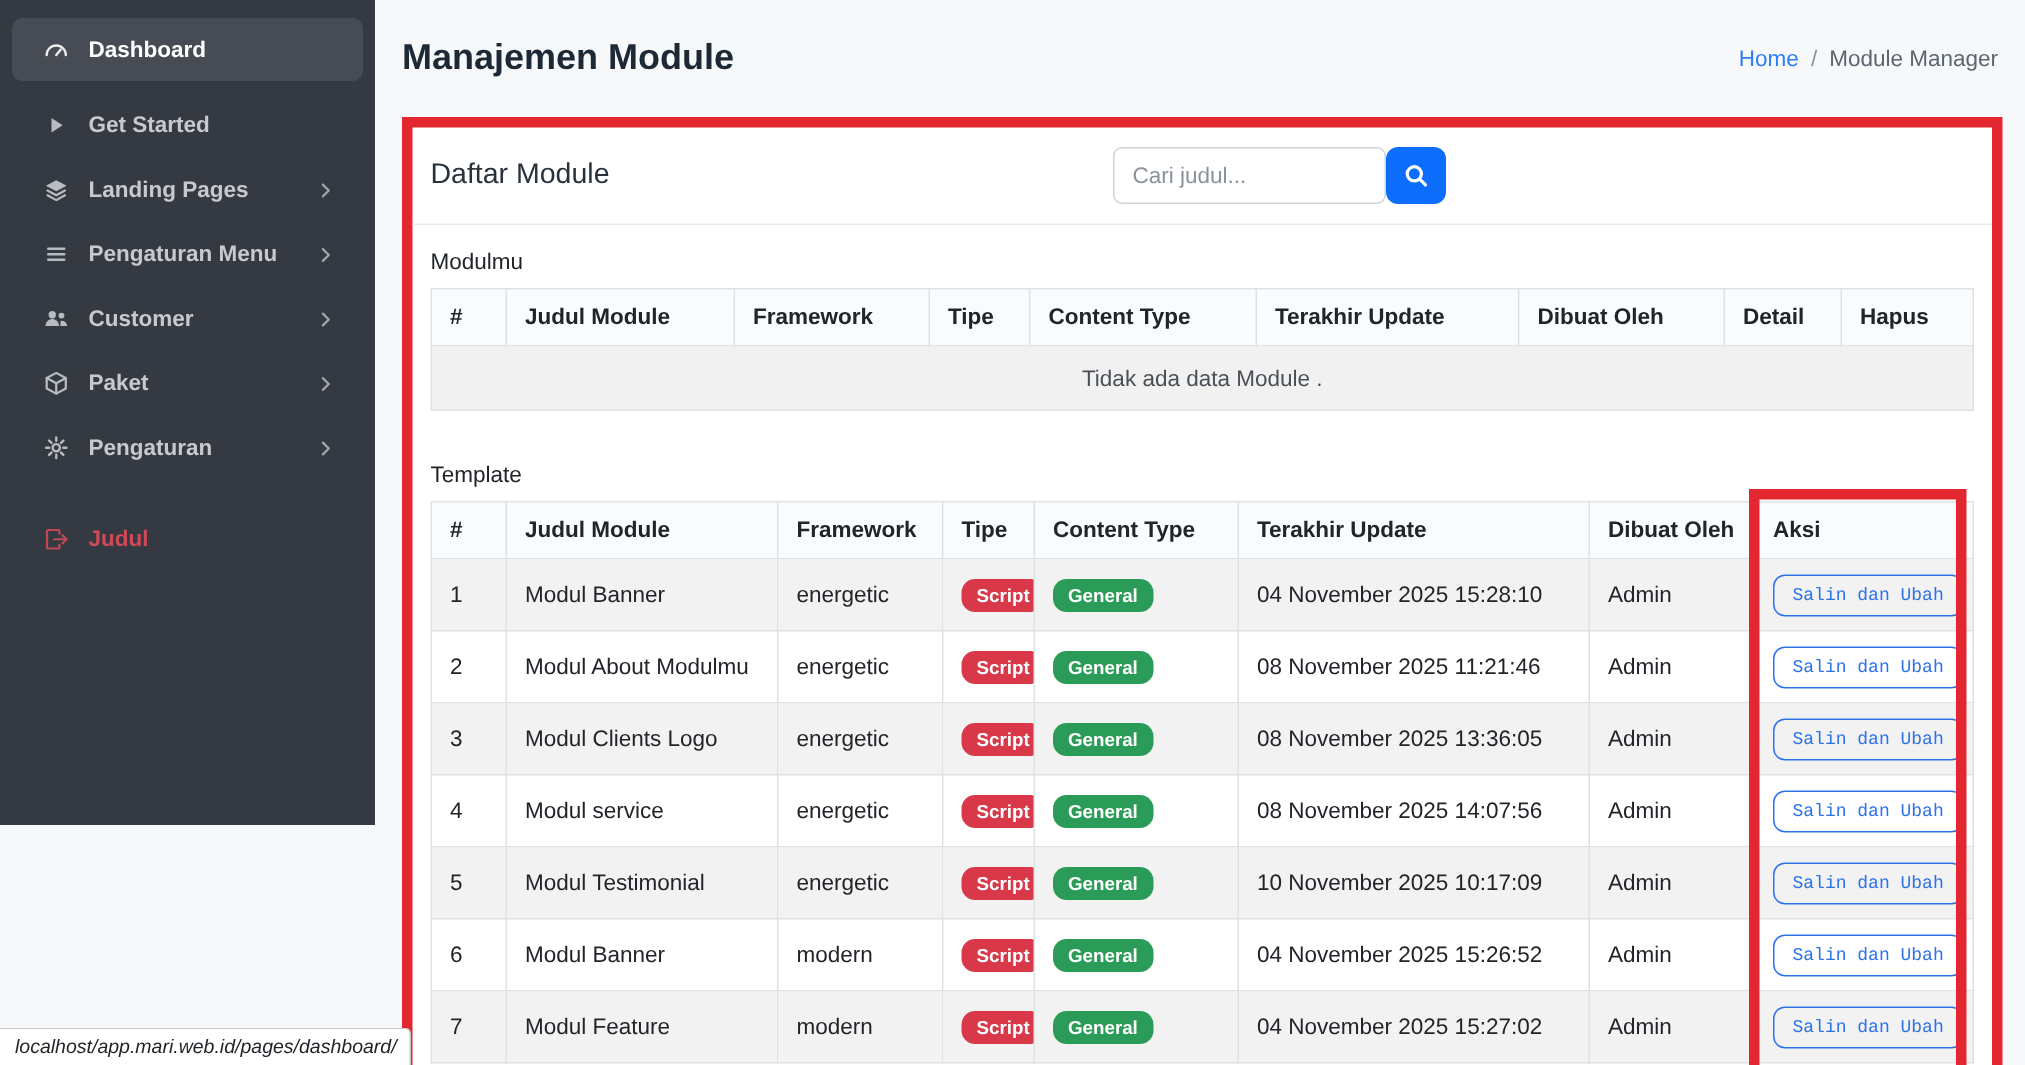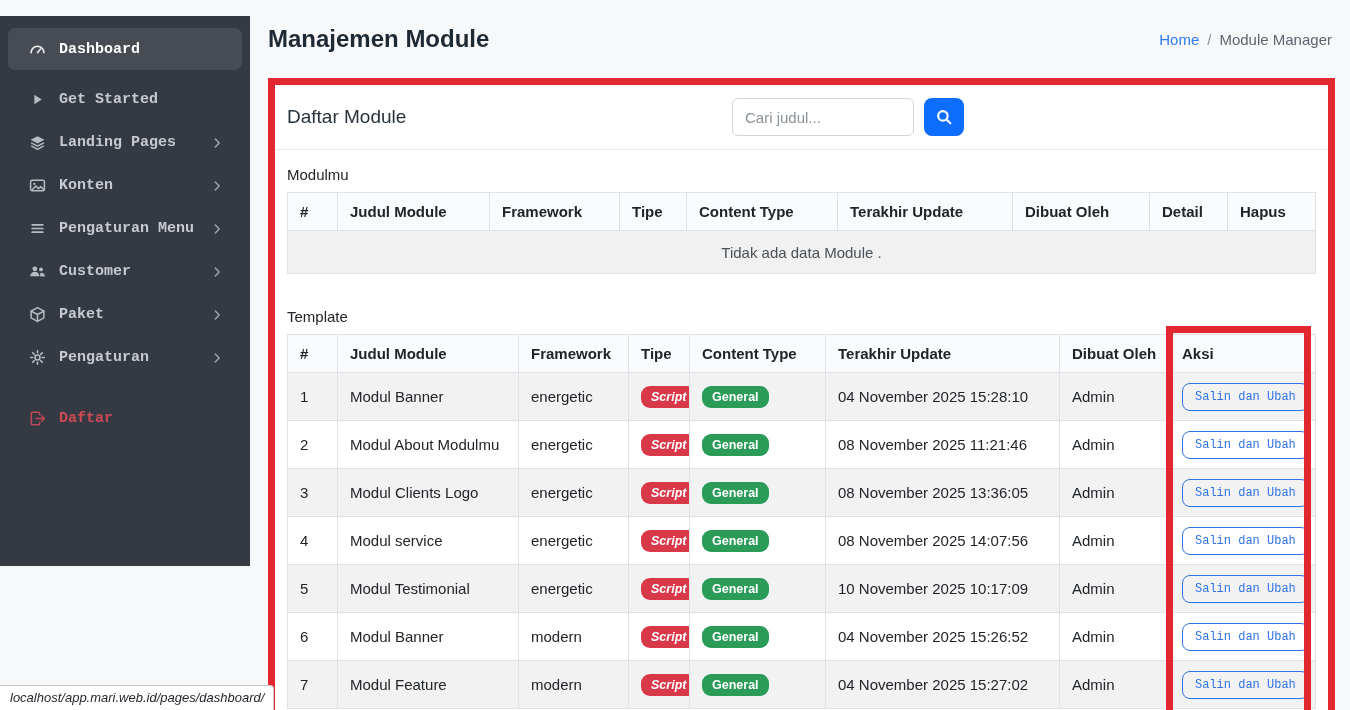--- a/index.html
+++ b/index.html
@@ -1,20 +1,20 @@
 <!DOCTYPE html>
 <html><head>
 <meta charset="utf-8">
 <style>
   * { box-sizing: border-box; margin: 0; padding: 0; }
   html,body { width:1350px; height:710px; overflow:hidden; }
   body { font-family:"Liberation Sans", sans-serif; background:#f7f8fa; position:relative; color:#212529; }
 
   
-  .sidebar { position:absolute; left:0; top:16px; width:250px; height:550px; background:#353a42; z-index:5; padding-top:12px;font-family:Liberation Mono, monospace; }
+  .sidebar { position:absolute; left:0; top:0; width:250px; height:550px; background:#353a42; z-index:5; padding-top:12px; }
   .side-item { display:flex; align-items:center; gap:13px; height:43px; padding:0 26px 0 29px; color:#c6cad0; font-size:15px; font-weight:600; cursor:pointer; }
   .side-item .ic { display:flex; align-items:center; opacity:.9; }
   .side-item .chev { margin-left:auto; opacity:.75; display:flex; align-items:center; }
   .side-item.active { background:#474c54; border-radius:7px; margin:0 8px 8px; height:42px; padding:0 18px 0 21px; color:#fff; font-weight:700; }
   .side-item.logout { margin-top:18px; color:#cf4a57; }
   svg { display:block; }
 
   
   .status-bubble { position:absolute; left:0; bottom:0; z-index:60; background:#ffffff; color:#1f2328;
     font-size:13px; padding:4px 9px 5px 10px; border:1px solid #c9c9c9; border-left:none; border-bottom:none;
@@ -26,40 +26,40 @@
   .page-title { font-size:24px; font-weight:600; color:#1d2935; }
   .breadcrumb { margin-left:auto; font-size:15px; color:#5c6670; display:flex; gap:8px; align-items:center; }
   .breadcrumb .home { color:#2e7df6; cursor:pointer; }
   .breadcrumb .sep { color:#8a939c; }
 
   
   .card { position:absolute; left:268px; top:78px; width:1067px; height:700px; background:#fff;
     border:7px solid #e22730; z-index:10; }
   .card-header { height:65px; display:flex; align-items:center; padding:0 12px; border-bottom:1px solid #e8eaed; }
   .card-title { font-size:19px; color:#28323c; }
-  .search-group { margin-left:auto; margin-right:352px; display:flex; align-items:center; gap:10px; }
+  .search-group { margin-left:auto; margin-right:352px; display:flex; align-items:center; }
   .search-input { width:182px; height:38px; border:1px solid #cfd5db; border-radius:6px; padding:0 12px;
     font-size:15px; font-family:inherit; color:#212529; outline:none; }
   .search-input::placeholder { color:#8a929a; }
   .search-btn { width:40px; height:38px; background:#0d6efd; border:none; border-radius:8px; cursor:pointer;
     display:flex; align-items:center; justify-content:center; }
 
   .card-body { padding:14px 12px; }
   .section-label { font-size:15px; color:#212529; margin:2px 0 9px; }
 
   table { border-collapse:collapse; width:100%; table-layout:fixed; font-size:15px; color:#212529; }
   th, td { border:1px solid #dee2e6; padding:8px 12px; text-align:left; vertical-align:middle; overflow:hidden; white-space:nowrap; }
   thead th { background:#fafbfc; font-weight:700; height:38px; }
   td { height:48px; }
   .empty-cell { background:#f1f1f2; text-align:center; color:#4a5057; height:43px; }
   .tbl-templates tbody tr:nth-child(odd) { background:#f2f2f3; }
   .tbl-templates tbody tr:nth-child(even) { background:#ffffff; }
 
   .badge { display:inline-block; color:#fff; font-weight:700; font-size:12.5px; padding:4px 10px; border-radius:9px; }
-  .badge.script { background:#d93849;font-style:italic; }
+  .badge.script { background:#d93849; }
   .badge.general { background:#2a9c58;text-align:right; }
 
   .copy-btn { color:#2e72ea; border:1px solid #2e72ea; background:transparent; border-radius:8px;
     padding:6px 12px; font-size:12px; font-family:Liberation Mono, monospace; cursor:pointer; }
 
   .mt-gap { margin-top:34px; }
 
   
   .annotation-aksi { position:absolute; left:1166px; top:326px; width:145px; height:400px;
     border:7px solid #e22730; z-index:50; pointer-events:none; }
@@ -87,35 +87,20 @@
   </div>
   <div class="side-item">
     <span class="ic">
       <svg width="17" height="17" viewBox="0 0 16 16" stroke="currentColor" stroke-width="1.4" stroke-linecap="round" stroke-linejoin="round">
           <path d="M8 2 14.5 5.5 8 9 1.5 5.5z" fill="currentColor" stroke="none"></path>
           <path d="M2.5 8.5 8 11.5l5.5-3" fill="none"></path>
           <path d="M2.5 11.5 8 14.5l5.5-3" fill="none"></path>
         </svg>
     </span>
     <span>Landing Pages</span>
-    <span class="chev">
-      <svg width="14" height="14" viewBox="0 0 16 16" fill="none" stroke="currentColor" stroke-width="1.7" stroke-linecap="round" stroke-linejoin="round">
-          <path d="M6 3.5 10.5 8 6 12.5"></path>
-        </svg>
-    </span>
-  </div>
-  <div class="side-item">
-    <span class="ic">
-      <svg width="17" height="17" viewBox="0 0 16 16" fill="none" stroke="currentColor" stroke-width="1.4" stroke-linecap="round" stroke-linejoin="round">
-          <rect x="1.5" y="3" width="13" height="10" rx="1.5"></rect>
-          <circle cx="5" cy="6.5" r="1" fill="currentColor" stroke="none"></circle>
-          <path d="M3 12l3.5-3.5 2.5 2.5 2-2L14 12"></path>
-        </svg>
-    </span>
-    <span>Konten</span>
     <span class="chev">
       <svg width="14" height="14" viewBox="0 0 16 16" fill="none" stroke="currentColor" stroke-width="1.7" stroke-linecap="round" stroke-linejoin="round">
           <path d="M6 3.5 10.5 8 6 12.5"></path>
         </svg>
     </span>
   </div>
   <div class="side-item">
     <span class="ic">
       <svg width="17" height="17" viewBox="0 0 16 16" fill="none" stroke="currentColor" stroke-width="1.6" stroke-linecap="round">
           <path d="M3 4.5h10M3 8h10M3 11.5h10"></path>
@@ -173,21 +158,21 @@
         </svg>
     </span>
   </div>
   <div class="side-item logout">
     <span class="ic">
       <svg width="17" height="17" viewBox="0 0 16 16" fill="none" stroke="currentColor" stroke-width="1.4" stroke-linecap="round" stroke-linejoin="round">
           <path d="M10 11.5V13a.8.8 0 0 1-.8.8H3a.8.8 0 0 1-.8-.8V3a.8.8 0 0 1 .8-.8h6.2a.8.8 0 0 1 .8.8v1.5"></path>
           <path d="M6.5 8h8M12 5.5 14.5 8 12 10.5"></path>
         </svg>
     </span>
-    <span>Daftar</span>
+    <span>Judul</span>
   </div>
 </nav>
 
 <div class="status-bubble">localhost/app.mari.web.id/pages/dashboard/</div>
 
 <header class="page-header">
   <h1 class="page-title">Manajemen Module</h1>
   <div class="breadcrumb">
     <span class="home">Home</span>
     <span class="sep">/</span>

